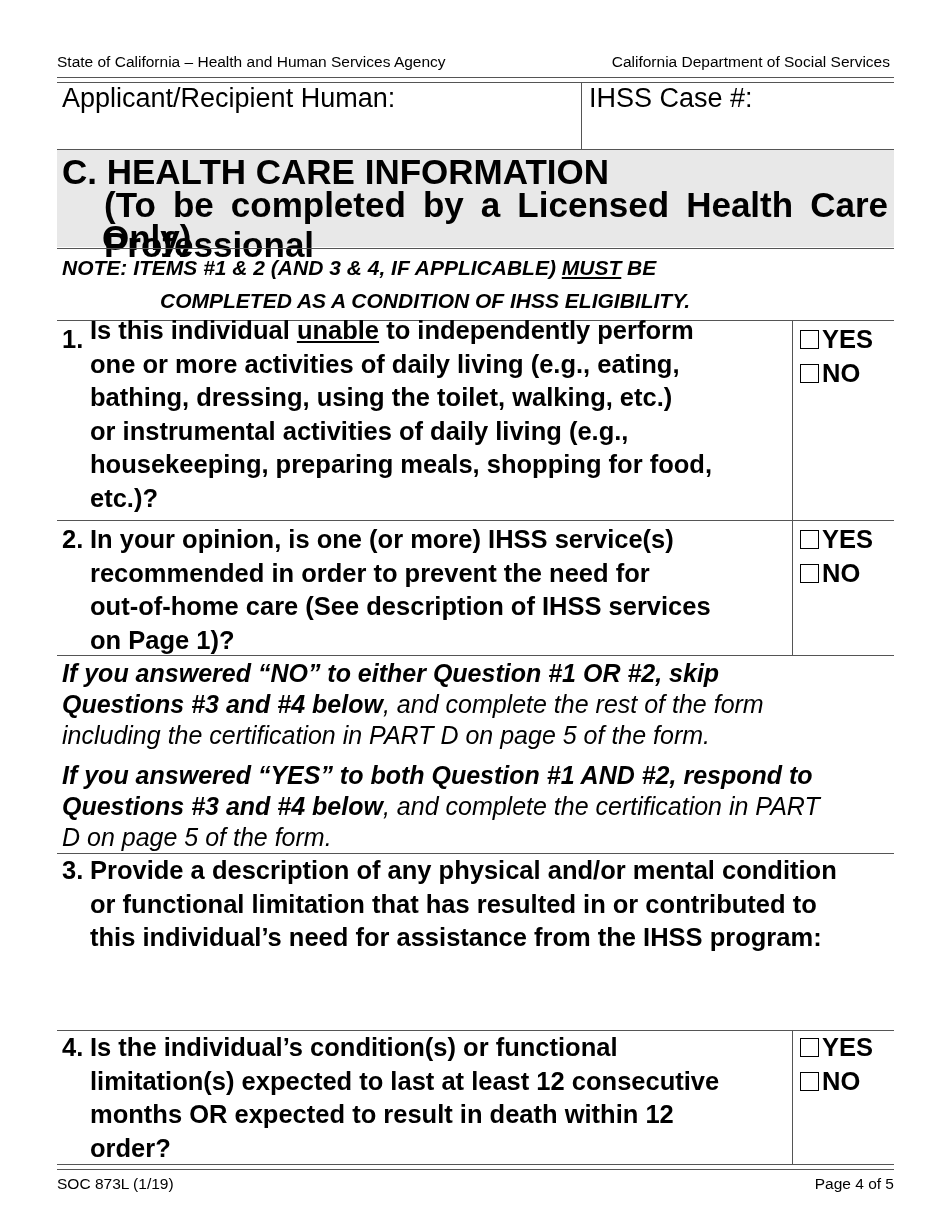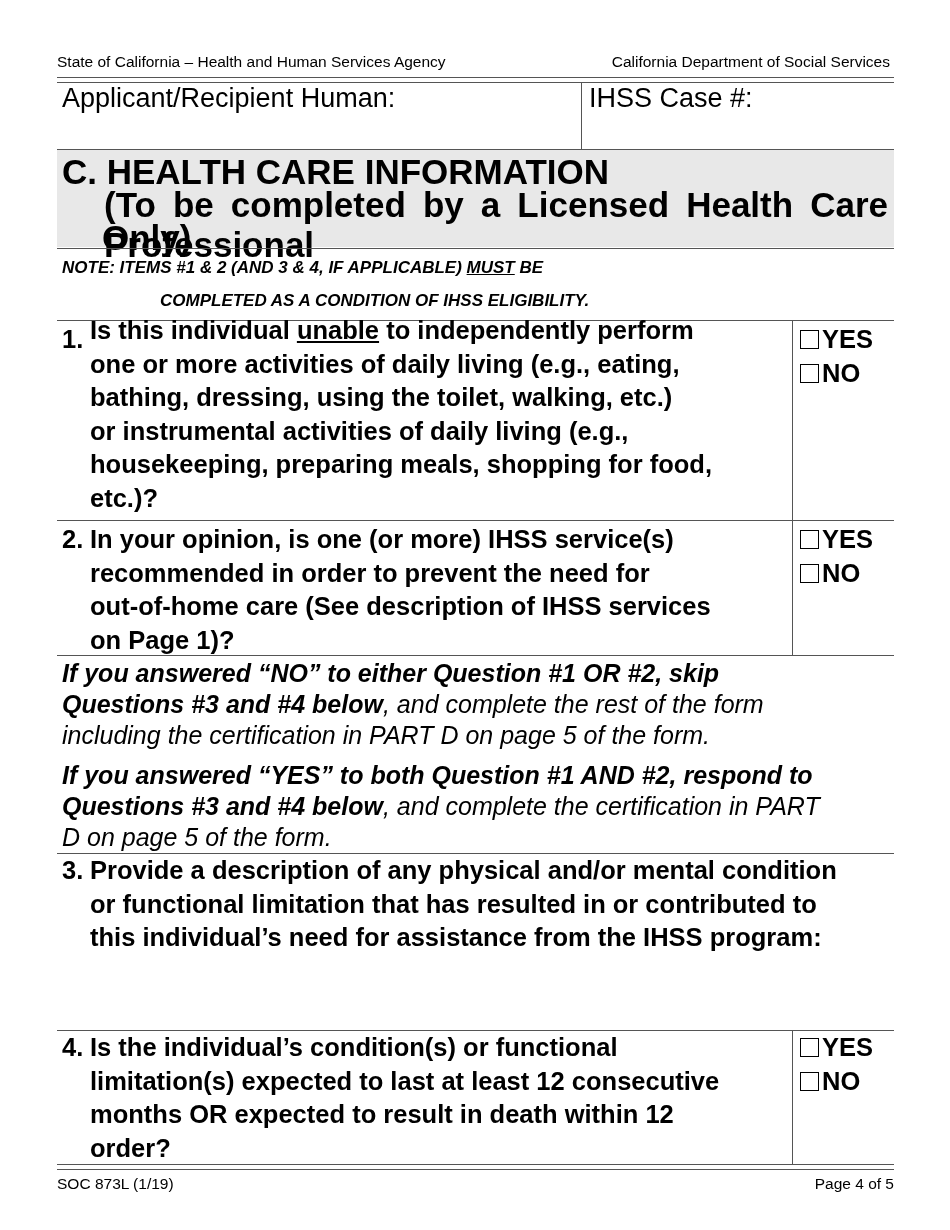--- a/index.html
+++ b/index.html
@@ -5,21 +5,21 @@
   html, body { margin:0; padding:0; background:#fff; }
   body { width:950px; height:1230px; position:relative; font-family:"Liberation Sans", sans-serif; color:#000; overflow:hidden; }
   .abs { position:absolute; }
   .hdr { top:53px; font-size:15.5px; }
   .dbl { position:absolute; left:57px; width:837px; height:4px; border-top:1.5px solid #555; border-bottom:1.5px solid #555; }
   .hline { position:absolute; left:57px; width:837px; height:0; border-top:1.5px solid #555; }
   .vline { position:absolute; width:0; border-left:1.5px solid #555; }
   .field-label { font-size:27px; }
   .gray { position:absolute; left:57px; top:150px; width:837px; height:97px; background:#e8e8e8; }
   .sec-title { font-weight:bold; font-size:35px; }
-  .note { font-weight:bold; font-style:italic; font-size:17px; line-height:33px; }
+  .note { font-weight:bold; font-style:italic; font-size:21px; line-height:33px; }
   .q { font-weight:bold; font-size:25.5px; line-height:33.5px; }
   .qnum { position:absolute; left:62px; }
   .qtext { position:absolute; left:90px; }
   .yn { position:absolute; left:800px; font-weight:bold; font-size:25.5px; line-height:33.5px; }
   .box { display:inline-block; width:17px; height:17px; border:1.5px solid #000; vertical-align:-1px; margin-right:3px; }
   .instr { font-style:italic; font-size:25px; line-height:31px; }
   .instr b { font-weight:bold; }
   u { text-decoration:underline; }
   .foot { top:1175px; font-size:15.5px; }
 </style>

